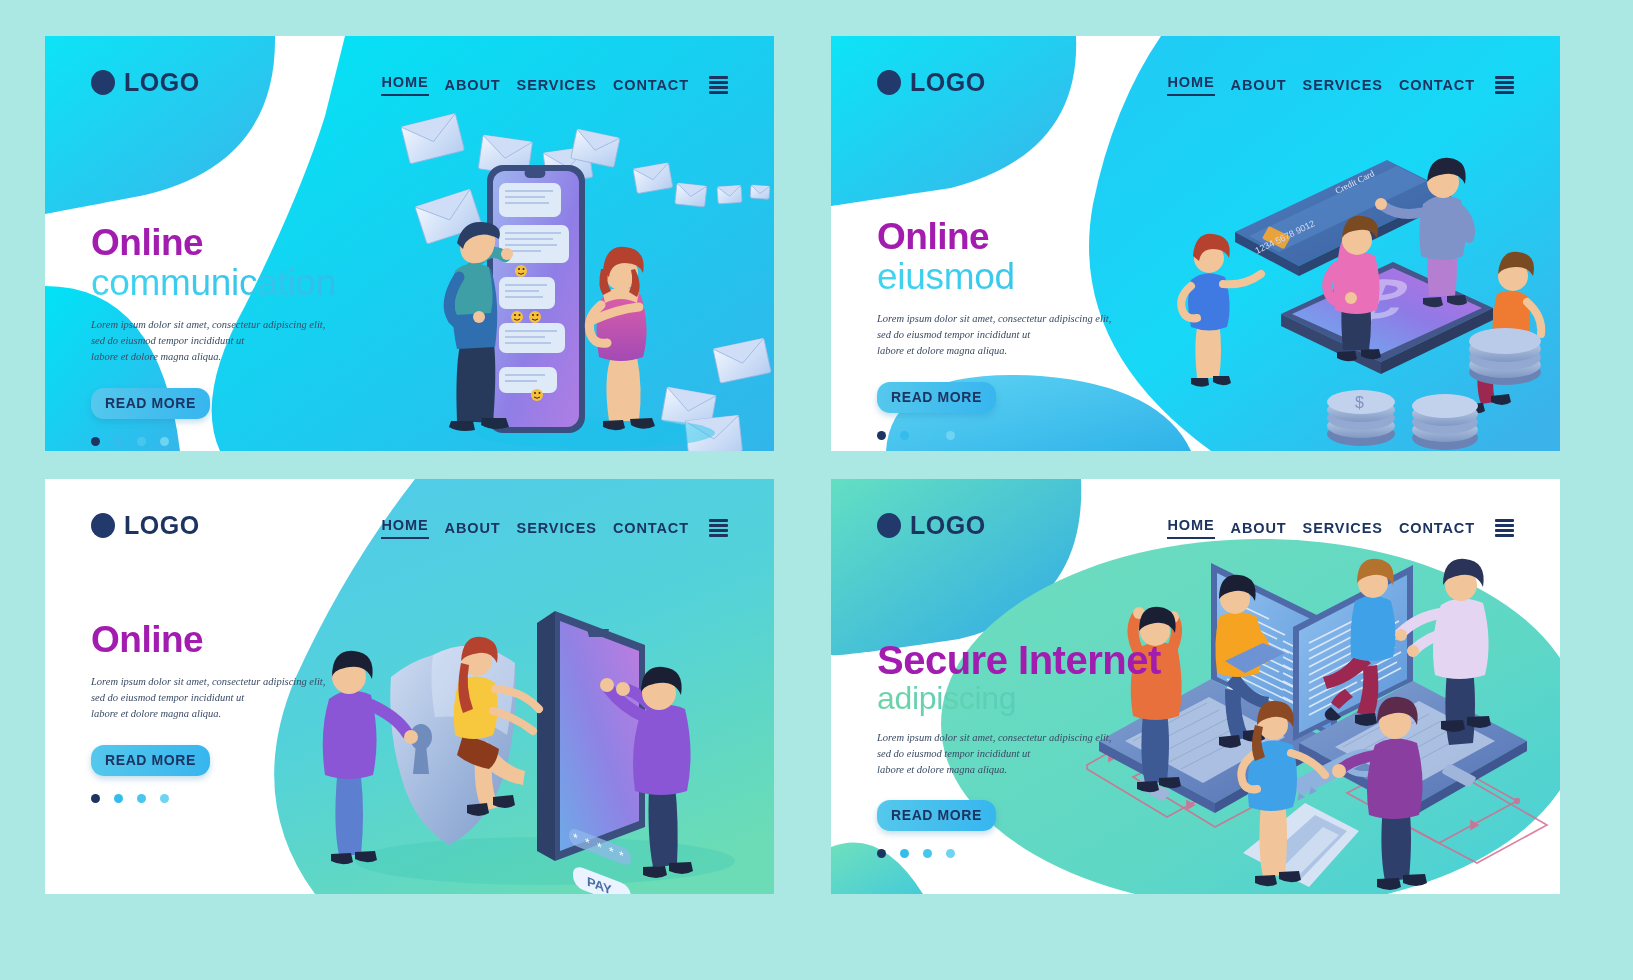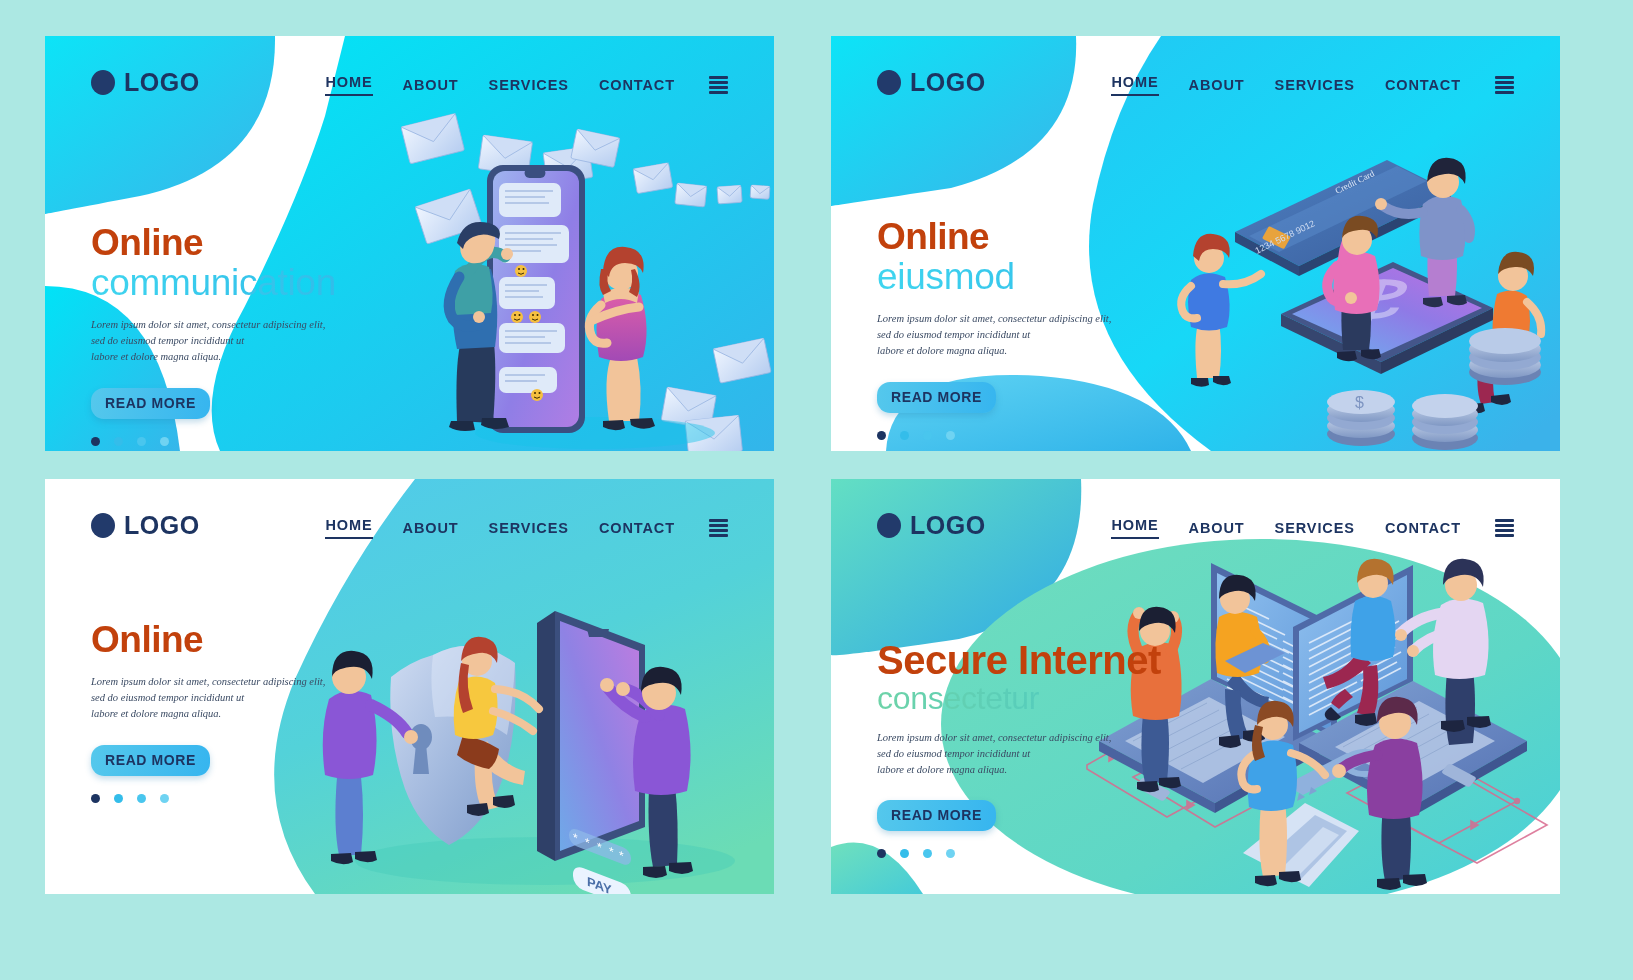--- a/index.html
+++ b/index.html
@@ -24,29 +24,29 @@
   .blob { position: absolute; pointer-events: none; }
 
   
   .hdr {
     position: absolute; left: 0; top: 0; width: 100%; height: 92px;
     display: flex; align-items: center; z-index: 20;
   }
   .logo-wrap { position: absolute; left: 46px; top: 32px; display: flex; align-items: center; gap: 9px; }
   .logo-dot { width: 24px; height: 25px; border-radius: 50%; background: #223a6b; display:block; }
   .logo-text { font-size: 25px; font-weight: 700; color: #1d3461; letter-spacing: .5px; }
-  .nav { position: absolute; right: 46px; top: 38px; display: flex; align-items: center; gap: 30px; }
+  .nav { position: absolute; right: 46px; top: 38px; display: flex; align-items: center; gap: 16px; }
   .nav-item { font-size: 14.5px; letter-spacing: .9px; color: #1d3461; font-weight: 600; white-space: nowrap; }
   .nav-item.active { border-bottom: 2px solid #1d3461; padding-bottom: 4px; }
   .burger { display: flex; flex-direction: column; gap: 2.5px; width: 19px; margin-left: 4px; }
   .burger i { display:block; height: 2.4px; background: #1d3461; border-radius: 1px; }
 
   
   .copy { position: absolute; left: 46px; z-index: 18; width: 300px; }
-  .h1 { font-size: 37px; font-weight: 700; color: #c2410c; line-height: 1.05; letter-spacing: -.5px; }
+  .h1 { font-size: 37px; font-weight: 700; color: #a21caf; line-height: 1.05; letter-spacing: -.5px; }
   .h2 { font-size: 37px; font-weight: 400; line-height: 1.08; letter-spacing: -.3px; }
   .h2.cyan { background: linear-gradient(90deg,#3fd5ef,#2fb7e8); -webkit-background-clip: text; background-clip: text; color: transparent; }
   .h2.green { background: linear-gradient(90deg,#6ed3a8,#3fc6cf); -webkit-background-clip: text; background-clip: text; color: transparent; }
   .lorem { margin-top: 14px; font-size: 10.5px; line-height: 1.55; color: #3a4a63; font-style: italic; font-family: "Liberation Serif", serif; }
   .btn {
     margin-top: 22px; display: inline-block; padding: 7px 14px 8px;
     border-radius: 13px; font-size: 14px; letter-spacing: .6px; font-weight: 600;
     color: #1d3461; background: linear-gradient(100deg,#55c8ec,#36b5ef);
     box-shadow: 0 3px 6px rgba(40,130,180,.28);
   }
@@ -814,21 +814,21 @@
             <i></i>
             <i></i>
             <i></i>
             <i></i>
           </span>
       </nav>
     </div>
 
     <div class="copy" style="top:160px;width:320px">
       <div class="h1" style="font-size:40px">Secure Internet</div>
-      <div class="h2 green" style="font-size:32px">consectetur</div>
+      <div class="h2 green" style="font-size:32px">adipiscing</div>
       <div class="lorem">
         <div>Lorem ipsum dolor sit amet, consectetur adipiscing elit,</div>
         <div>sed do eiusmod tempor incididunt ut</div>
         <div>labore et dolore magna aliqua.</div>
       </div>
       <div class="btn">READ MORE</div>
       <div class="dots">
         <i style="background:#1d3461"></i>
         <i style="background:#34bdea"></i>
         <i style="background:#49c6ee"></i>

